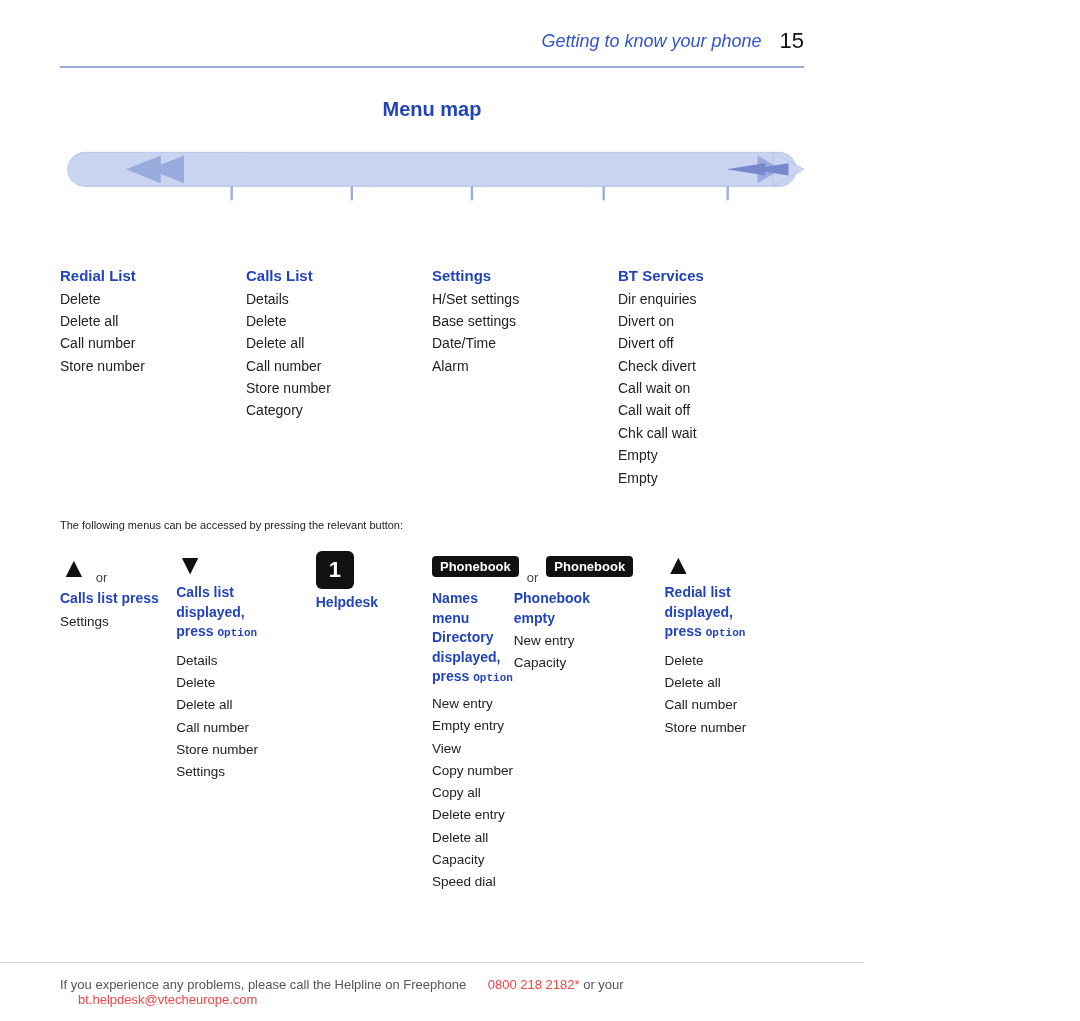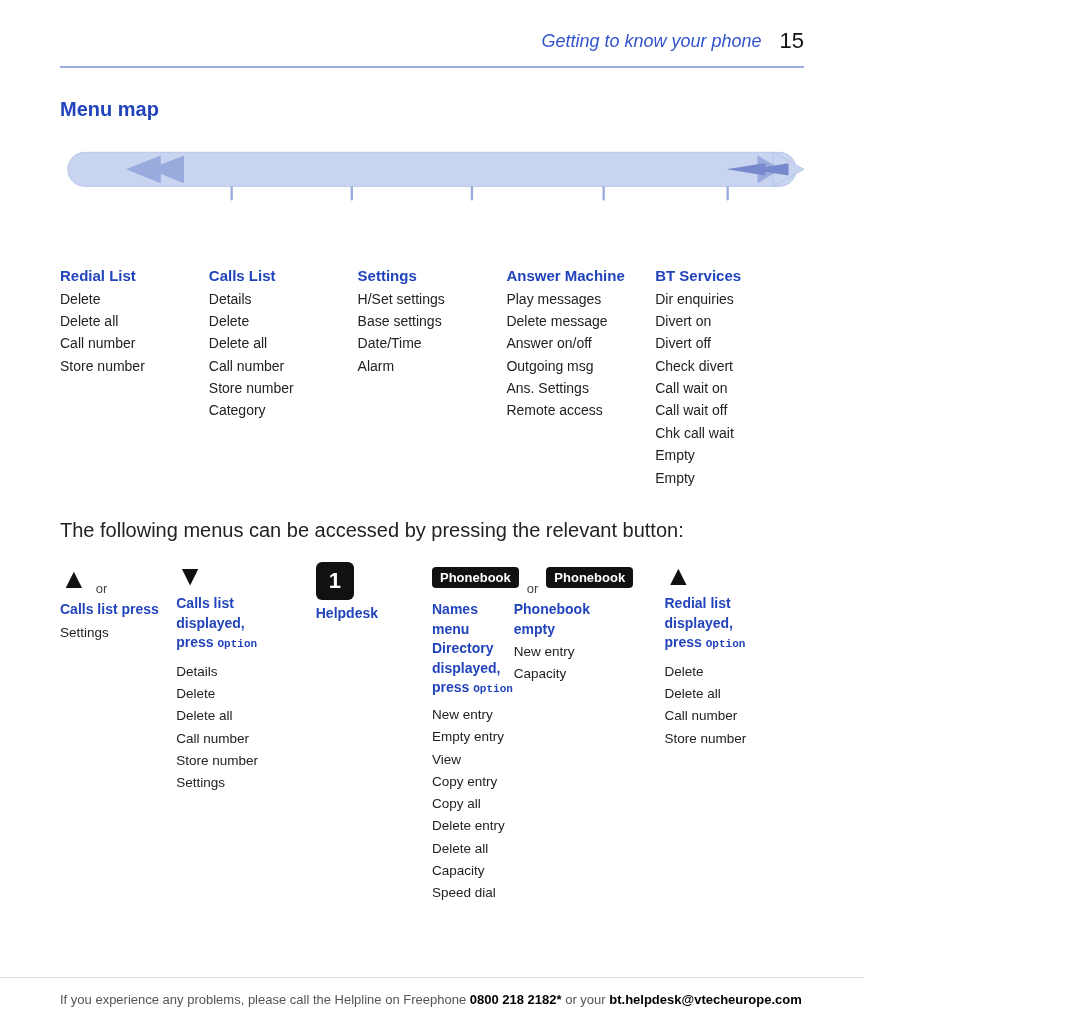--- a/index.html
+++ b/index.html
@@ -48,20 +48,21 @@
     
     .content {
       padding: 30px 60px 0 60px;
     }
 
     .section-title {
       color: #2244bb;
       font-size: 20px;
       font-weight: bold;
       margin-bottom: 18px;
+      text-align: center;
     }
 
     
     .menu-map-diagram {
       position: relative;
       width: 100%;
       margin-bottom: 28px;
       height: 100px;
     }
 
@@ -87,21 +88,21 @@
       margin-bottom: 4px;
     }
     .menu-col-item {
       font-size: 14px;
       color: #222;
       line-height: 1.6;
     }
 
     
     .following-text {
-      font-size: 20px;
+      font-size: 11px;
       color: #222;
       margin-bottom: 20px;
     }
 
     
     .button-row {
       display: flex;
       align-items: flex-start;
       gap: 0;
       margin-bottom: 10px;
@@ -149,23 +150,24 @@
       position: absolute;
       bottom: 0;
       left: 0;
       right: 0;
       padding: 14px 60px;
       border-top: 1px solid #ddd;
       font-size: 13px;
       color: #555;
     }
     .footer a, .footer strong {
-      color: #000000;
-      font-weight: bold;
+      color: #ef4444;
+      font-weight: normal;
       text-decoration: none;
+      margin-left: 18px;
     }
 
     .arrow-col {
       display: flex;
       flex-direction: column;
       align-items: flex-start;
       flex: 1;
     }
 
     .arrow-and-or {
@@ -240,29 +242,20 @@
         <div class="menu-col-item">Call number</div>
         <div class="menu-col-item">Store number</div>
         <div class="menu-col-item">Category</div>
       </div>
       <div class="menu-col">
         <div class="menu-col-heading">Settings</div>
         <div class="menu-col-item">H/Set settings</div>
         <div class="menu-col-item">Base settings</div>
         <div class="menu-col-item">Date/Time</div>
         <div class="menu-col-item">Alarm</div>
-      </div>
-      <div class="menu-col">
-        <div class="menu-col-heading">Answer Machine</div>
-        <div class="menu-col-item">Play messages</div>
-        <div class="menu-col-item">Delete message</div>
-        <div class="menu-col-item">Answer on/off</div>
-        <div class="menu-col-item">Outgoing msg</div>
-        <div class="menu-col-item">Ans. Settings</div>
-        <div class="menu-col-item">Remote access</div>
       </div>
       <div class="menu-col">
         <div class="menu-col-heading">BT Services</div>
         <div class="menu-col-item">Dir enquiries</div>
         <div class="menu-col-item">Divert on</div>
         <div class="menu-col-item">Divert off</div>
         <div class="menu-col-item">Check divert</div>
         <div class="menu-col-item">Call wait on</div>
         <div class="menu-col-item">Call wait off</div>
         <div class="menu-col-item">Chk call wait</div>
@@ -308,21 +301,21 @@
           <span class="or-text">or</span>
           <div class="phonebook-btn">Phonebook</div>
         </div>
         <div style="display:flex; ">
           <div style="flex:1;">
             <div class="col-label-blue">Names menu<br>Directory<br>displayed,<br>press <span class="option-text">Option</span></div>
             <div class="col-sub" style="margin-top:6px;">
               <div>New entry</div>
               <div>Empty entry</div>
               <div>View</div>
-              <div>Copy entry</div>
+              <div>Copy number</div>
               <div>Copy all</div>
               <div>Delete entry</div>
               <div>Delete all</div>
               <div>Capacity</div>
               <div>Speed dial</div>
             </div>
           </div>
           <div style="flex:1;">
             <div class="col-label-blue">Phonebook<br>empty</div>
             <div class="col-sub" style="margin-top:2px;">

